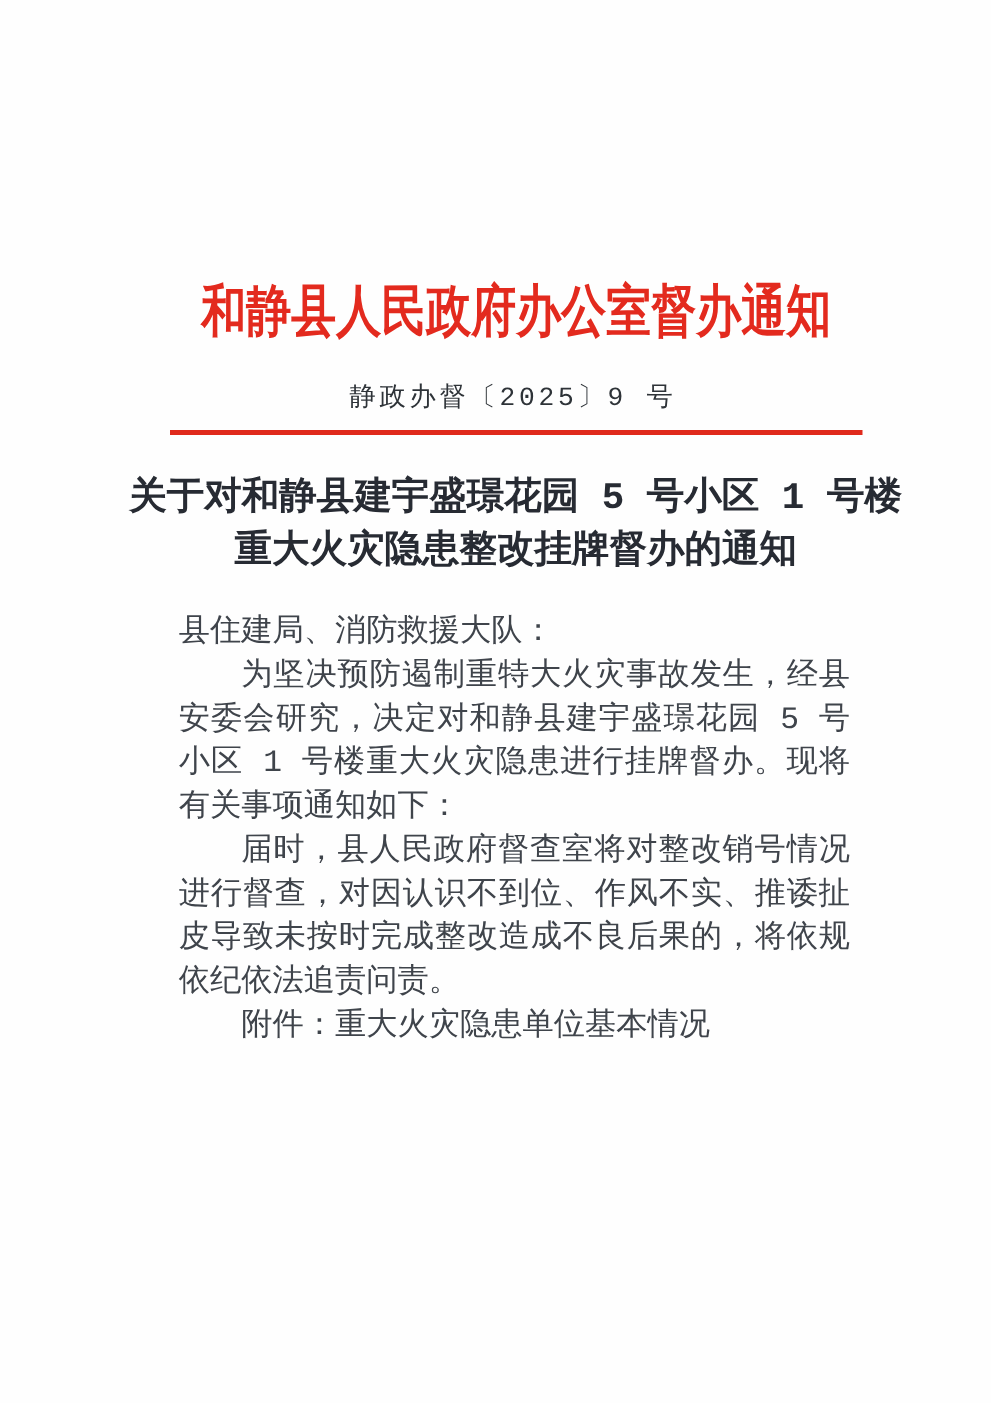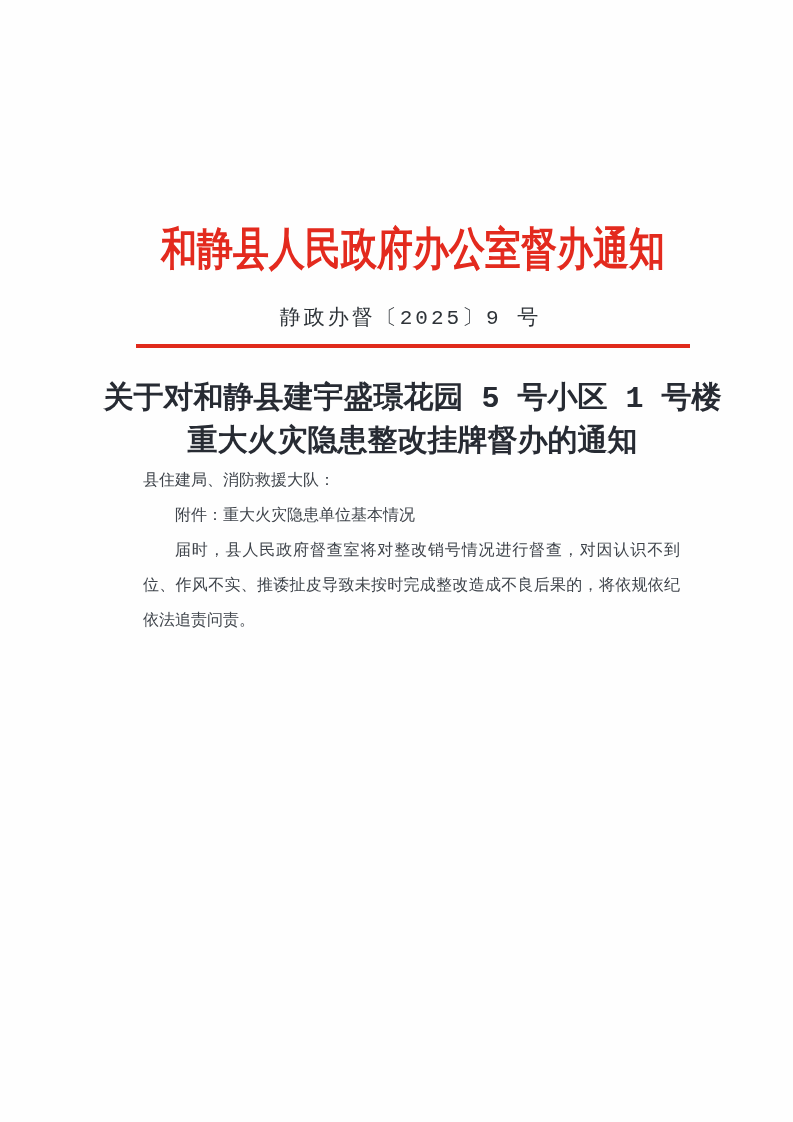--- a/index.html
+++ b/index.html
@@ -67,25 +67,25 @@
     font-weight: bold;
     line-height: 43px;
   }
   .doc-title .t-line {
     display: block;
     white-space: nowrap;
   }
   
   .body-block {
     position: absolute;
-    top: 464px;
+    top: 488px;
     left: 143px;
     width: 537px;
     color: #3f444b;
-    font-size: 16px;
+    font-size: 25px;
     line-height: 35px;
     text-align: justify;
     text-justify: inter-ideograph;
   }
   .body-block p {
     margin: 0;
     padding: 0;
   }
   .body-block p.indent {
     text-indent: 2em;
@@ -104,17 +104,18 @@
 
   <div class="red-rule"></div>
 
   <h1 class="doc-title">
     <span class="t-line">关于对和静县建宇盛璟花园 5 号小区 1 号楼</span>
     <span class="t-line">重大火灾隐患整改挂牌督办的通知</span>
   </h1>
 
   <div class="body-block">
     <p>县住建局、消防救援大队：</p>
+    <p class="indent">为坚决预防遏制重特大火灾事故发生，经县安委会研究，决定对和静县建宇盛璟花园 5 号小区 1 号楼重大火灾隐患进行挂牌督办。现将有关事项通知如下：</p>
+    <p class="indent">届时，县人民政府督查室将对整改销号情况进行督查，对因认识不到位、作风不实、推诿扯皮导致未按时完成整改造成不良后果的，将依规依纪依法追责问责。</p>
     <p class="indent">附件：重大火灾隐患单位基本情况</p>
-    <p class="indent">届时，县人民政府督查室将对整改销号情况进行督查，对因认识不到位、作风不实、推诿扯皮导致未按时完成整改造成不良后果的，将依规依纪依法追责问责。</p>
   </div>
 
 </div>
 
 </body></html>

